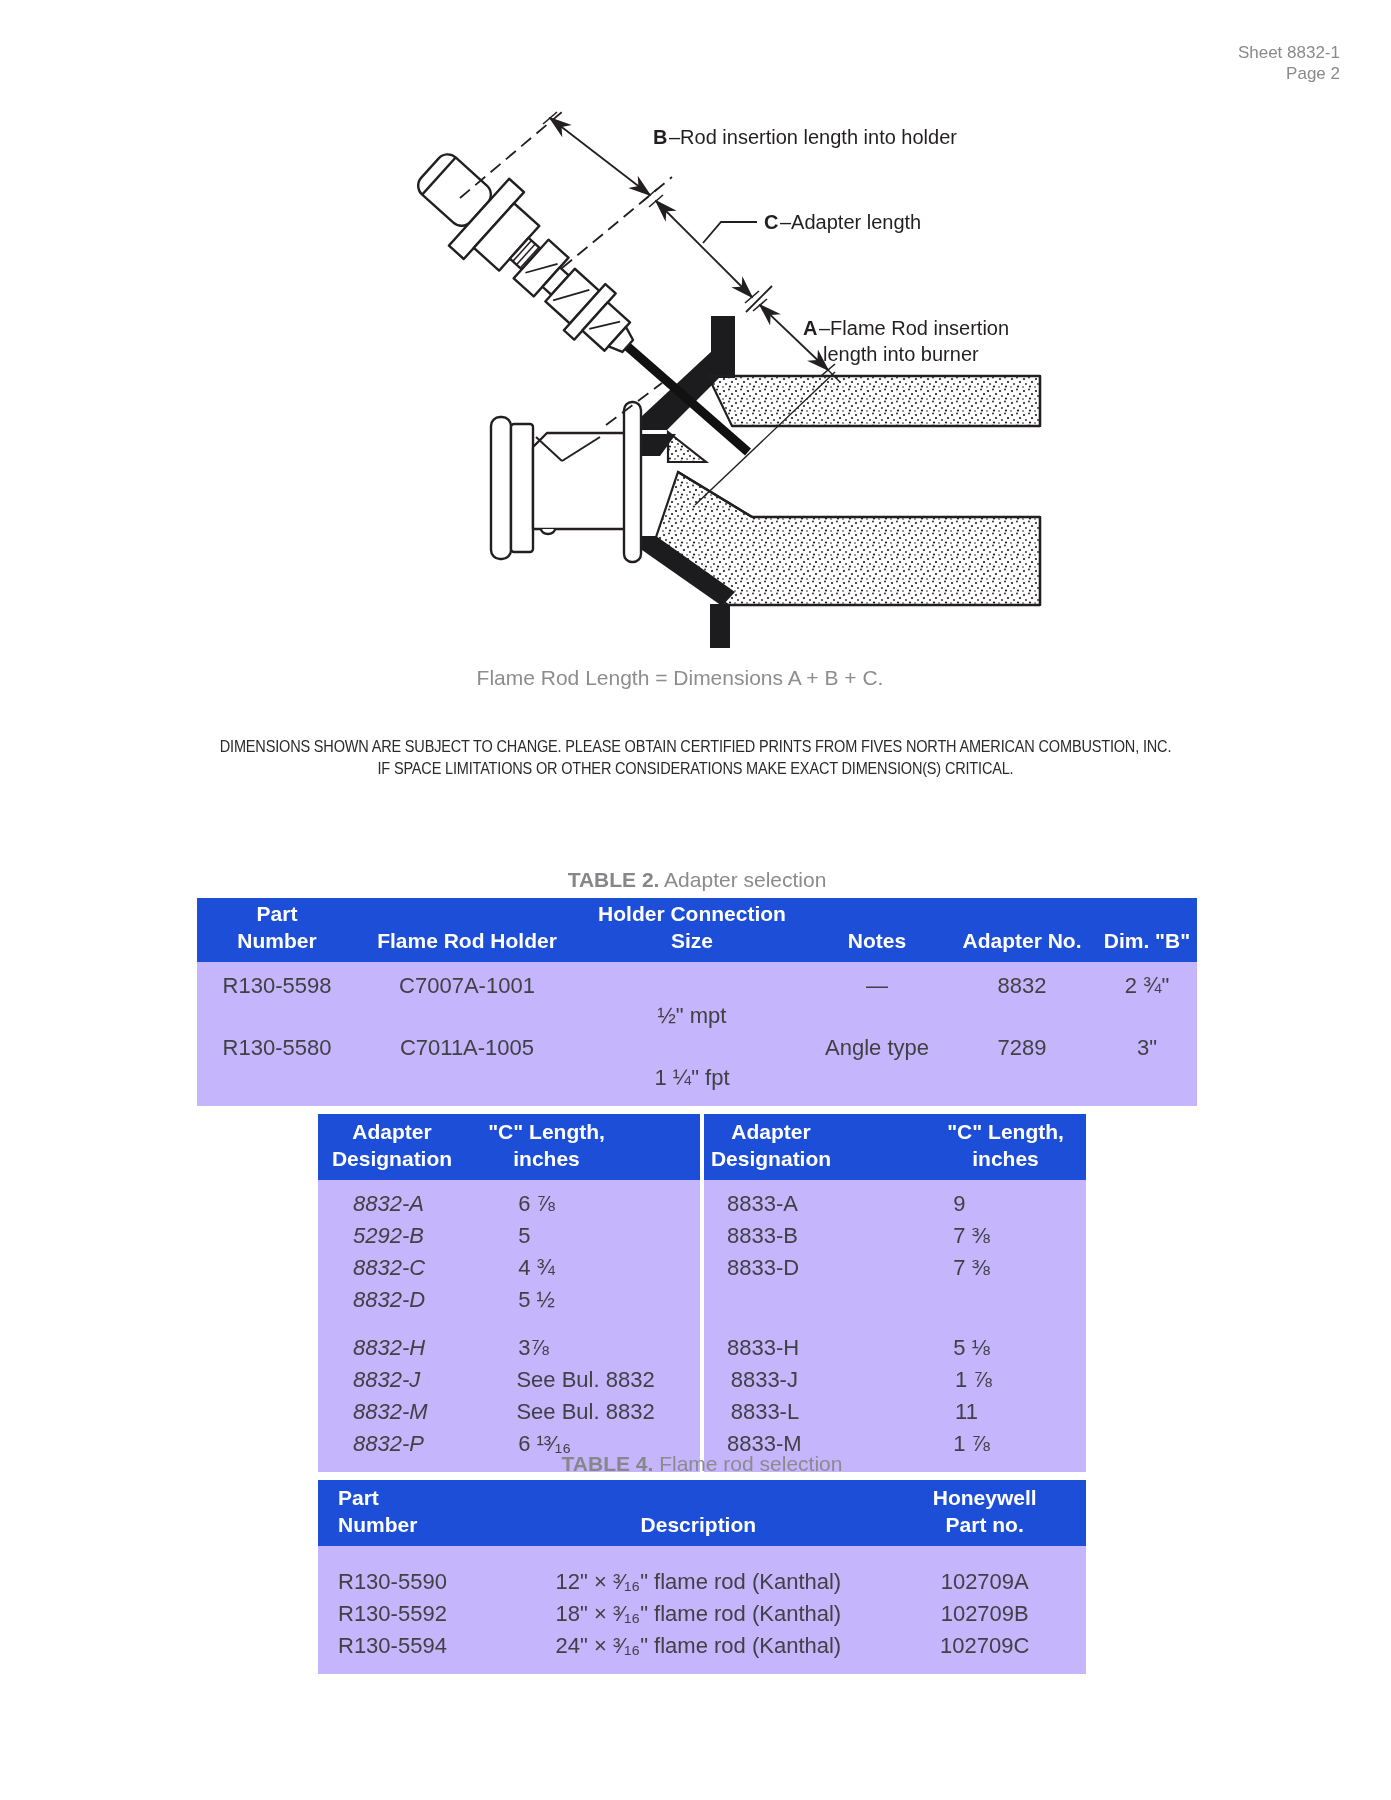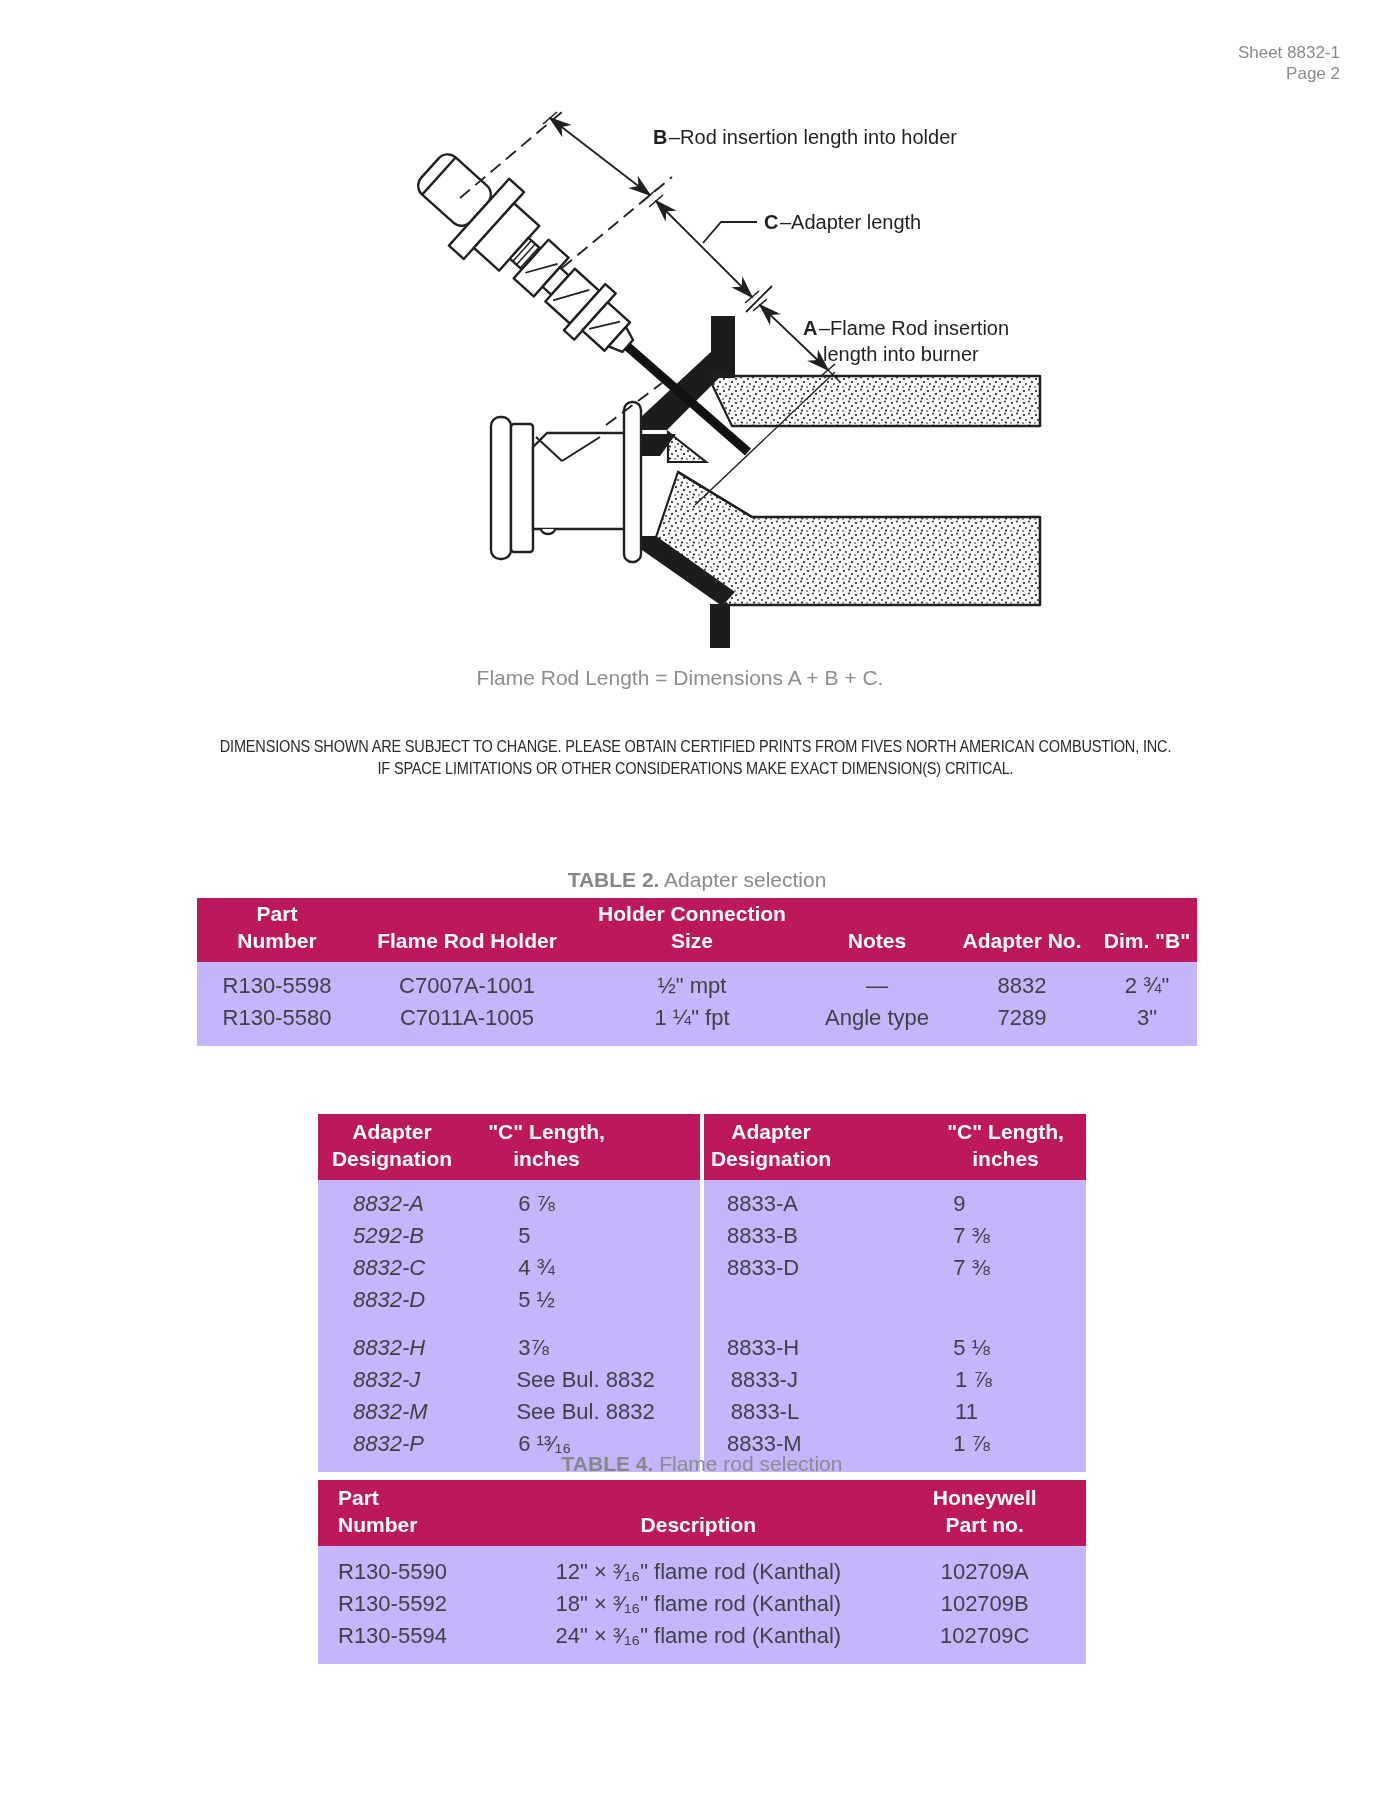--- a/index.html
+++ b/index.html
@@ -21,31 +21,31 @@
     position:absolute;left:0;top:735px;width:1391px;text-align:center;
     font-size:16.5px;line-height:22px;color:#2a2a2a;letter-spacing:-0.2px;
     transform:scaleX(0.88);
   }
   .tbl-title{
     position:absolute;text-align:center;font-size:21px;color:#8b8b8e;
   }
   .tbl-title b{font-weight:bold;color:#87878a;}
   .tbl{position:absolute;}
   .tbl-head{
-    background:#be185d;color:#ffffff;font-weight:bold;font-size:21px;line-height:27px;
+    background:#1d4ed8;color:#ffffff;font-weight:bold;font-size:21px;line-height:27px;
     display:flex;align-items:stretch;position:relative;
   }
   .hcell{display:flex;flex-direction:column;justify-content:flex-end;align-items:center;padding-bottom:8px;}
   .tbl-body{background:#c4b5fd;font-size:22px;position:relative;}
   .brow{display:flex;line-height:32px;}
   .bcell{white-space:nowrap;}
   
   .t2-c0{width:160px;text-align:center;}
   .t2-c1{width:220px;text-align:center;}
-  .t2-c2{width:230px;text-align:center;}
+  .t2-c2{width:230px;text-align:center;margin-top:30px;}
   .t2-c3{width:140px;text-align:center;}
   .t2-c4{width:150px;text-align:center;}
   .t2-c5{width:100px;text-align:center;}
   
   .t3-c0{width:184px;}
   .t3-c1{width:200px;}
   .t3-c2{width:184px;}
   .t3-c3{width:200px;}
   .t3h0{align-items:center;}
   .t3h2{align-items:center;padding-left:70px;}
@@ -319,21 +319,21 @@
         <div>Number</div>
     </div>
     <div class="hcell t4-c1">
       <div>Description</div>
     </div>
     <div class="hcell t4-c2">
       <div>Honeywell</div>
         <div>Part no.</div>
     </div>
   </div>
-  <div class="tbl-body" style="padding:10px 0 12px 0;">
+  <div class="tbl-body" style="padding:20px 0 12px 0;">
     <div class="brow">
       <div class="bcell t4-c0 t4-b0">R130-5590</div>
       <div class="bcell t4-c1">12" × ³⁄₁₆" flame rod (Kanthal)</div>
       <div class="bcell t4-c2">102709A</div>
     </div>
     <div class="brow">
       <div class="bcell t4-c0 t4-b0">R130-5592</div>
       <div class="bcell t4-c1">18" × ³⁄₁₆" flame rod (Kanthal)</div>
       <div class="bcell t4-c2">102709B</div>
     </div>

